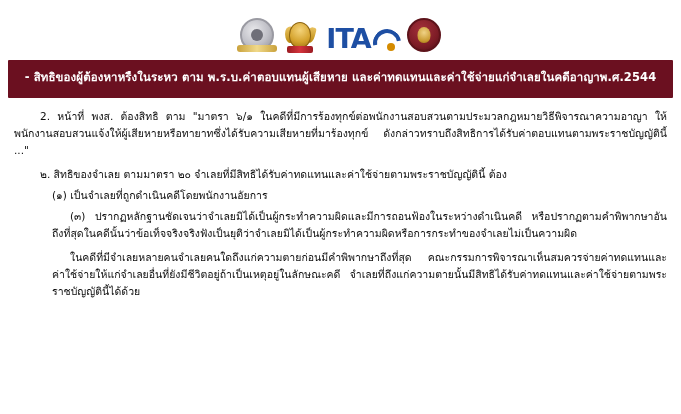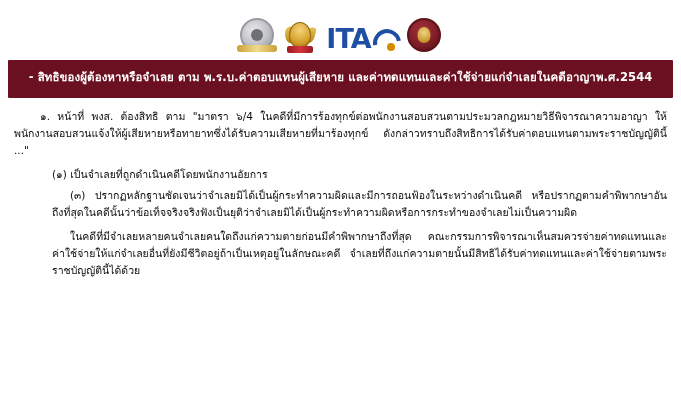--- a/index.html
+++ b/index.html
@@ -204,23 +204,24 @@
         <span class="arc"></span>
         <span class="dot"></span>
       </span>
     </div>
     <div class="logo">
       <div class="seal-maroon"></div>
     </div>
   </div>
 
   <div class="title-banner">
-    <div class="title-line">- สิทธิของผู้ต้องหาหรือจำเลย ตาม พ.ร.บ.ค่าตอบแทนผู้เสียหาย และค่าทดแทนและค่าใช้จ่ายแก่จำเลยในคดีอาญาพ.ศ.2544</div>
+    <div class="title-line">- สิทธิของผู้ต้องหาหรืงในระหว ตาม พ.ร.บ.ค่าตอบแทนผู้เสียหาย และค่าทดแทนและค่าใช้จ่ายแก่จำเลยในคดีอาญาพ.ศ.2544</div>
   </div>
 
   <div class="body-area">
-    <p class="para indent-1">๑. หน้าที่ พงส. ต้องสิทธิ ตาม "มาตรา ๖/4 ในคดีที่มีการร้องทุกข์ต่อพนักงานสอบสวนตามประมวลกฎหมายวิธีพิจารณาความอาญา ให้พนักงานสอบสวนแจ้งให้ผู้เสียหายหรือทายาทซึ่งได้รับความเสียหายที่มาร้องทุกข์ ดังกล่าวทราบถึงสิทธิการได้รับค่าตอบแทนตามพระราชบัญญัตินี้ ..."</p>
+    <p class="para indent-1">2. หน้าที่ พงส. ต้องสิทธิ ตาม "มาตรา ๖/๑ ในคดีที่มีการร้องทุกข์ต่อพนักงานสอบสวนตามประมวลกฎหมายวิธีพิจารณาความอาญา ให้พนักงานสอบสวนแจ้งให้ผู้เสียหายหรือทายาทซึ่งได้รับความเสียหายที่มาร้องทุกข์ ดังกล่าวทราบถึงสิทธิการได้รับค่าตอบแทนตามพระราชบัญญัตินี้ ..."</p>
+    <p class="para indent-1 tight">๒. สิทธิของจำเลย ตามมาตรา ๒๐ จำเลยที่มีสิทธิได้รับค่าทดแทนและค่าใช้จ่ายตามพระราชบัญญัตินี้ ต้อง</p>
     <p class="para indent-2 tight">(๑) เป็นจำเลยที่ถูกดำเนินคดีโดยพนักงานอัยการ</p>
     <p class="para indent-3">(๓) ปรากฏหลักฐานชัดเจนว่าจำเลยมิได้เป็นผู้กระทำความผิดและมีการถอนฟ้องในระหว่างดำเนินคดี หรือปรากฏตามคำพิพากษาอันถึงที่สุดในคดีนั้นว่าข้อเท็จจริงจริงฟังเป็นยุติว่าจำเลยมิได้เป็นผู้กระทำความผิดหรือการกระทำของจำเลยไม่เป็นความผิด</p>
     <p class="para indent-3">ในคดีที่มีจำเลยหลายคนจำเลยคนใดถึงแก่ความตายก่อนมีคำพิพากษาถึงที่สุด คณะกรรมการพิจารณาเห็นสมควรจ่ายค่าทดแทนและค่าใช้จ่ายให้แก่จำเลยอื่นที่ยังมีชีวิตอยู่ถ้าเป็นเหตุอยู่ในลักษณะคดี จำเลยที่ถึงแก่ความตายนั้นมีสิทธิได้รับค่าทดแทนและค่าใช้จ่ายตามพระราชบัญญัตินี้ได้ด้วย</p>
   </div>
 
 </div>
 
 </body></html>

